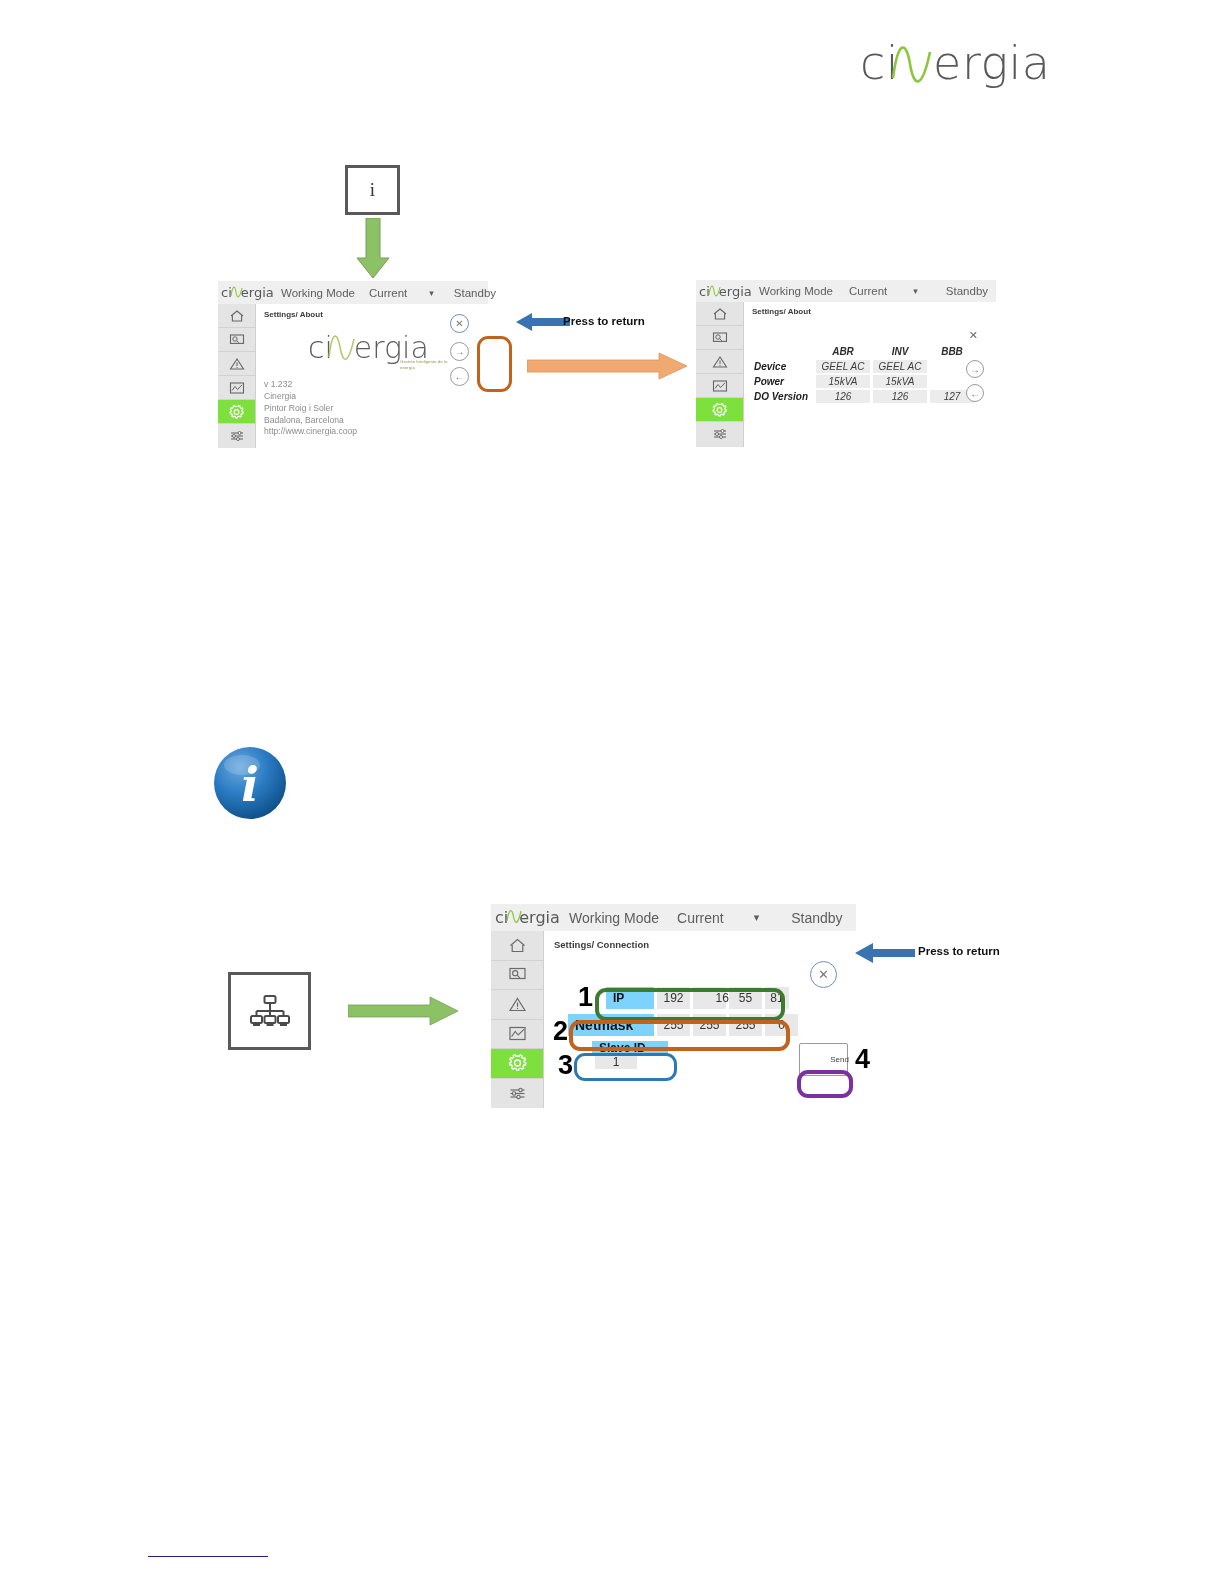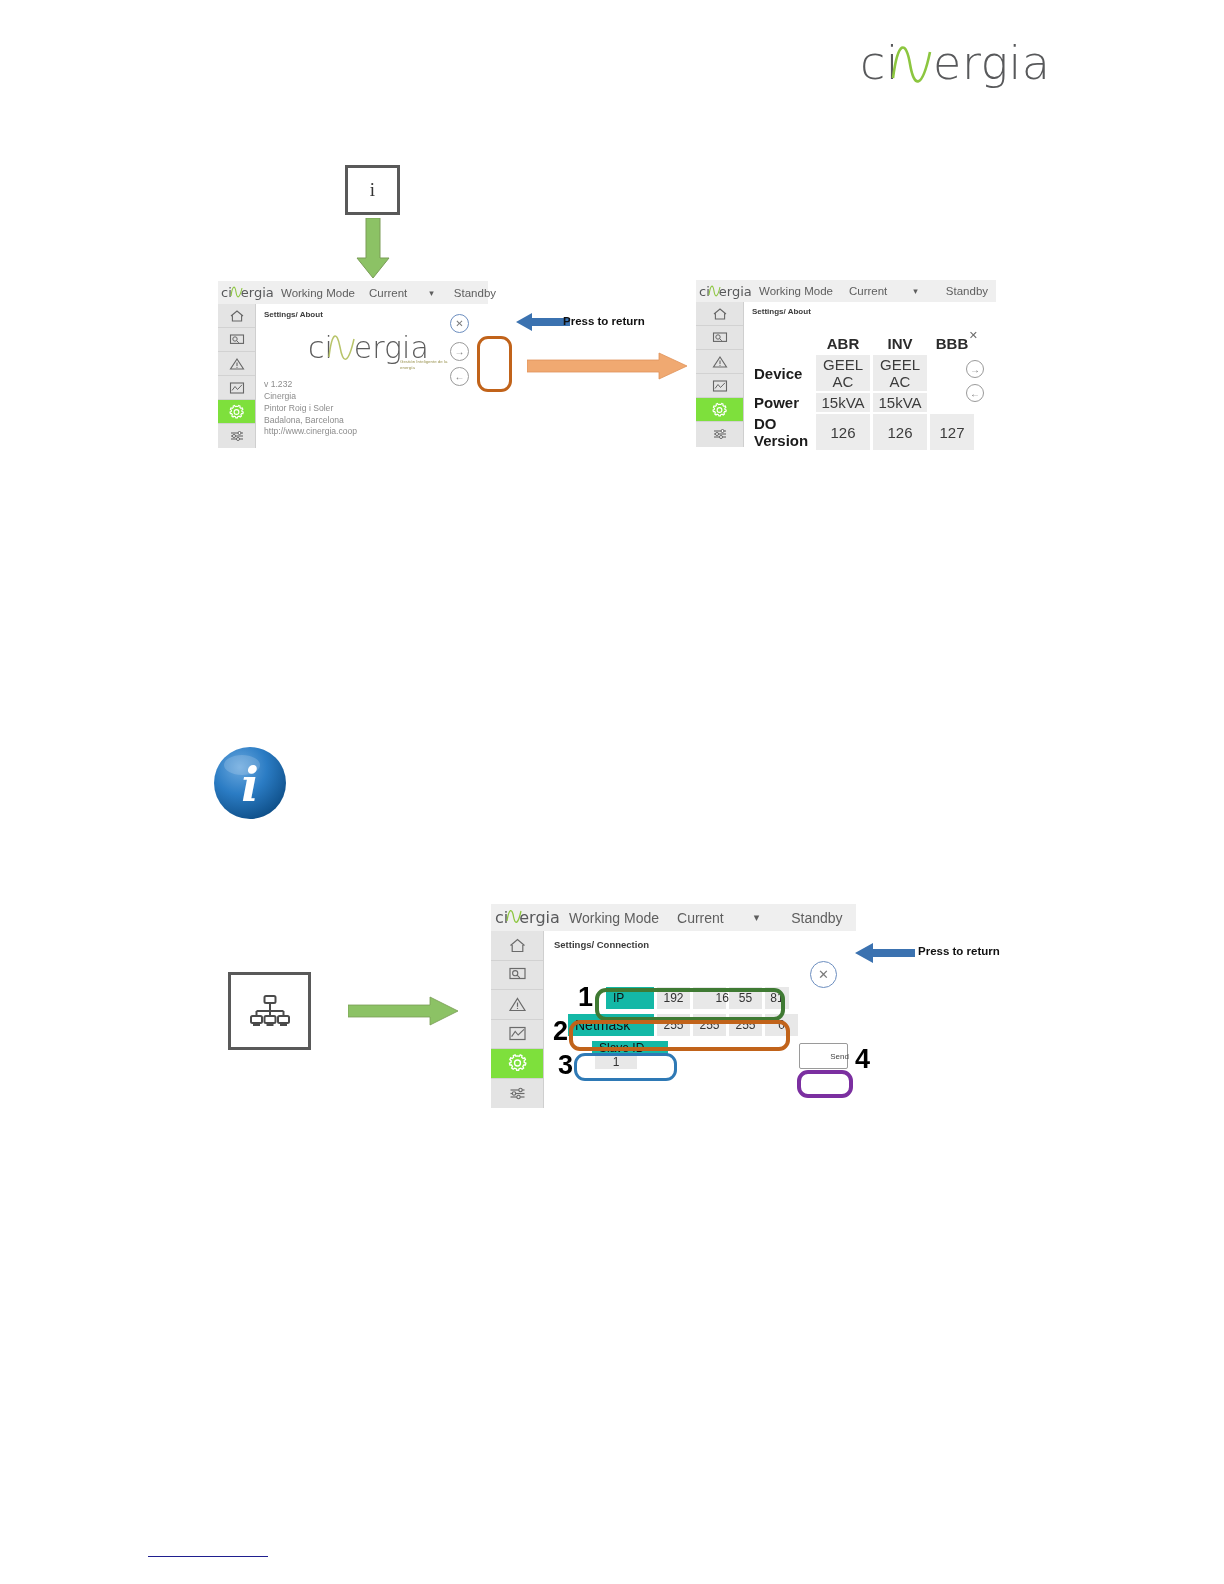--- a/index.html
+++ b/index.html
@@ -83,21 +83,21 @@
   .about-tbl td.rowhdr { font-weight:bold; color:#1c1c1c; text-align:left; padding-right:4px; }
   .about-tbl td.val { background:#ececec; color:#3c3c3c; text-align:center; }
   .about-tbl td.empty { background:transparent; }
 
   
   .addr { position:absolute; color:#8c8c8c; line-height:1.38; white-space:nowrap; }
 
   
   .field-row { position:absolute; display:flex; align-items:stretch; }
   .field-lbl {
-    font-weight:normal; color:#111; background:#14b8a6;
+    font-weight:bold; color:#111; background:#7dd3fc;
     display:flex; align-items:center; padding:0 7px; white-space:nowrap;
   }
   .field-cell {
     background:#e8e8e8; color:#333; display:flex; align-items:center;
     justify-content:center; margin-left:3px;
   }
 
   .send-btn {
     position:absolute; border:1px solid #9a9a9a; background:#fff;
     display:flex; align-items:center; justify-content:center; gap:3px;
@@ -282,21 +282,21 @@
           <circle cx="10.5" cy="4" r="1.5" fill="#fff" stroke="#666" stroke-width="1"></circle>
           <circle cx="5" cy="7" r="1.5" fill="#fff" stroke="#666" stroke-width="1"></circle>
           <circle cx="9" cy="10" r="1.5" fill="#fff" stroke="#666" stroke-width="1"></circle>
         </svg>
       </div>
     </div>
 
     <div class="ui-content">
       <div class="crumb" style="left:8px; top:5px; font-size:8px;">Settings/ About</div>
 
-      <table class="about-tbl" style="left:6px; top:30px; font-size:15px;">
+      <table class="about-tbl" style="left:6px; top:41px; font-size:10px;font-style:italic;">
         <tbody>
             <tr>
           <th style="width:60px;"></th>
           <th style="width:54px;">ABR</th>
           <th style="width:54px;">INV</th>
           <th style="width:44px;">BBB</th>
         </tr>
         <tr>
           <td class="rowhdr">Device</td>
           <td class="val">GEEL AC</td>
@@ -437,21 +437,21 @@
         <div class="field-cell" style="width:33px; font-size:12px;">255</div>
         <div class="field-cell" style="width:33px; font-size:12px;">255</div>
         <div class="field-cell" style="width:33px; font-size:12px;">0</div>
       </div>
 
       <div class="field-row" style="left:48px; top:110px; height:22px;flex-direction:column;">
         <div class="field-lbl" style="width:76px; font-size:12px;">Slave ID</div>
         <div class="field-cell" style="width:42px; font-size:12px;">1</div>
       </div>
 
-      <div class="send-btn" style="left:255px; top:112px; width:49px; height:26px; font-size:8px;gap:32px;">
+      <div class="send-btn" style="left:255px; top:112px; width:49px; height:33px; font-size:8px;gap:32px;">
         <svg width="10" height="9" viewBox="0 0 10 9">
           <path d="M0.5 4.2 L9.3 0.6 L5.2 8.4 L4.1 5.3 Z" fill="none" stroke="#4a4a4a" stroke-width="0.9"></path>
         </svg>
         <span>Send</span>
       </div>
 
       <div class="circ-btn circ-x" style="left:266px; top:30px; width:27px; height:27px; font-size:13px;">✕</div>
     </div>
   </div>
 </div>

